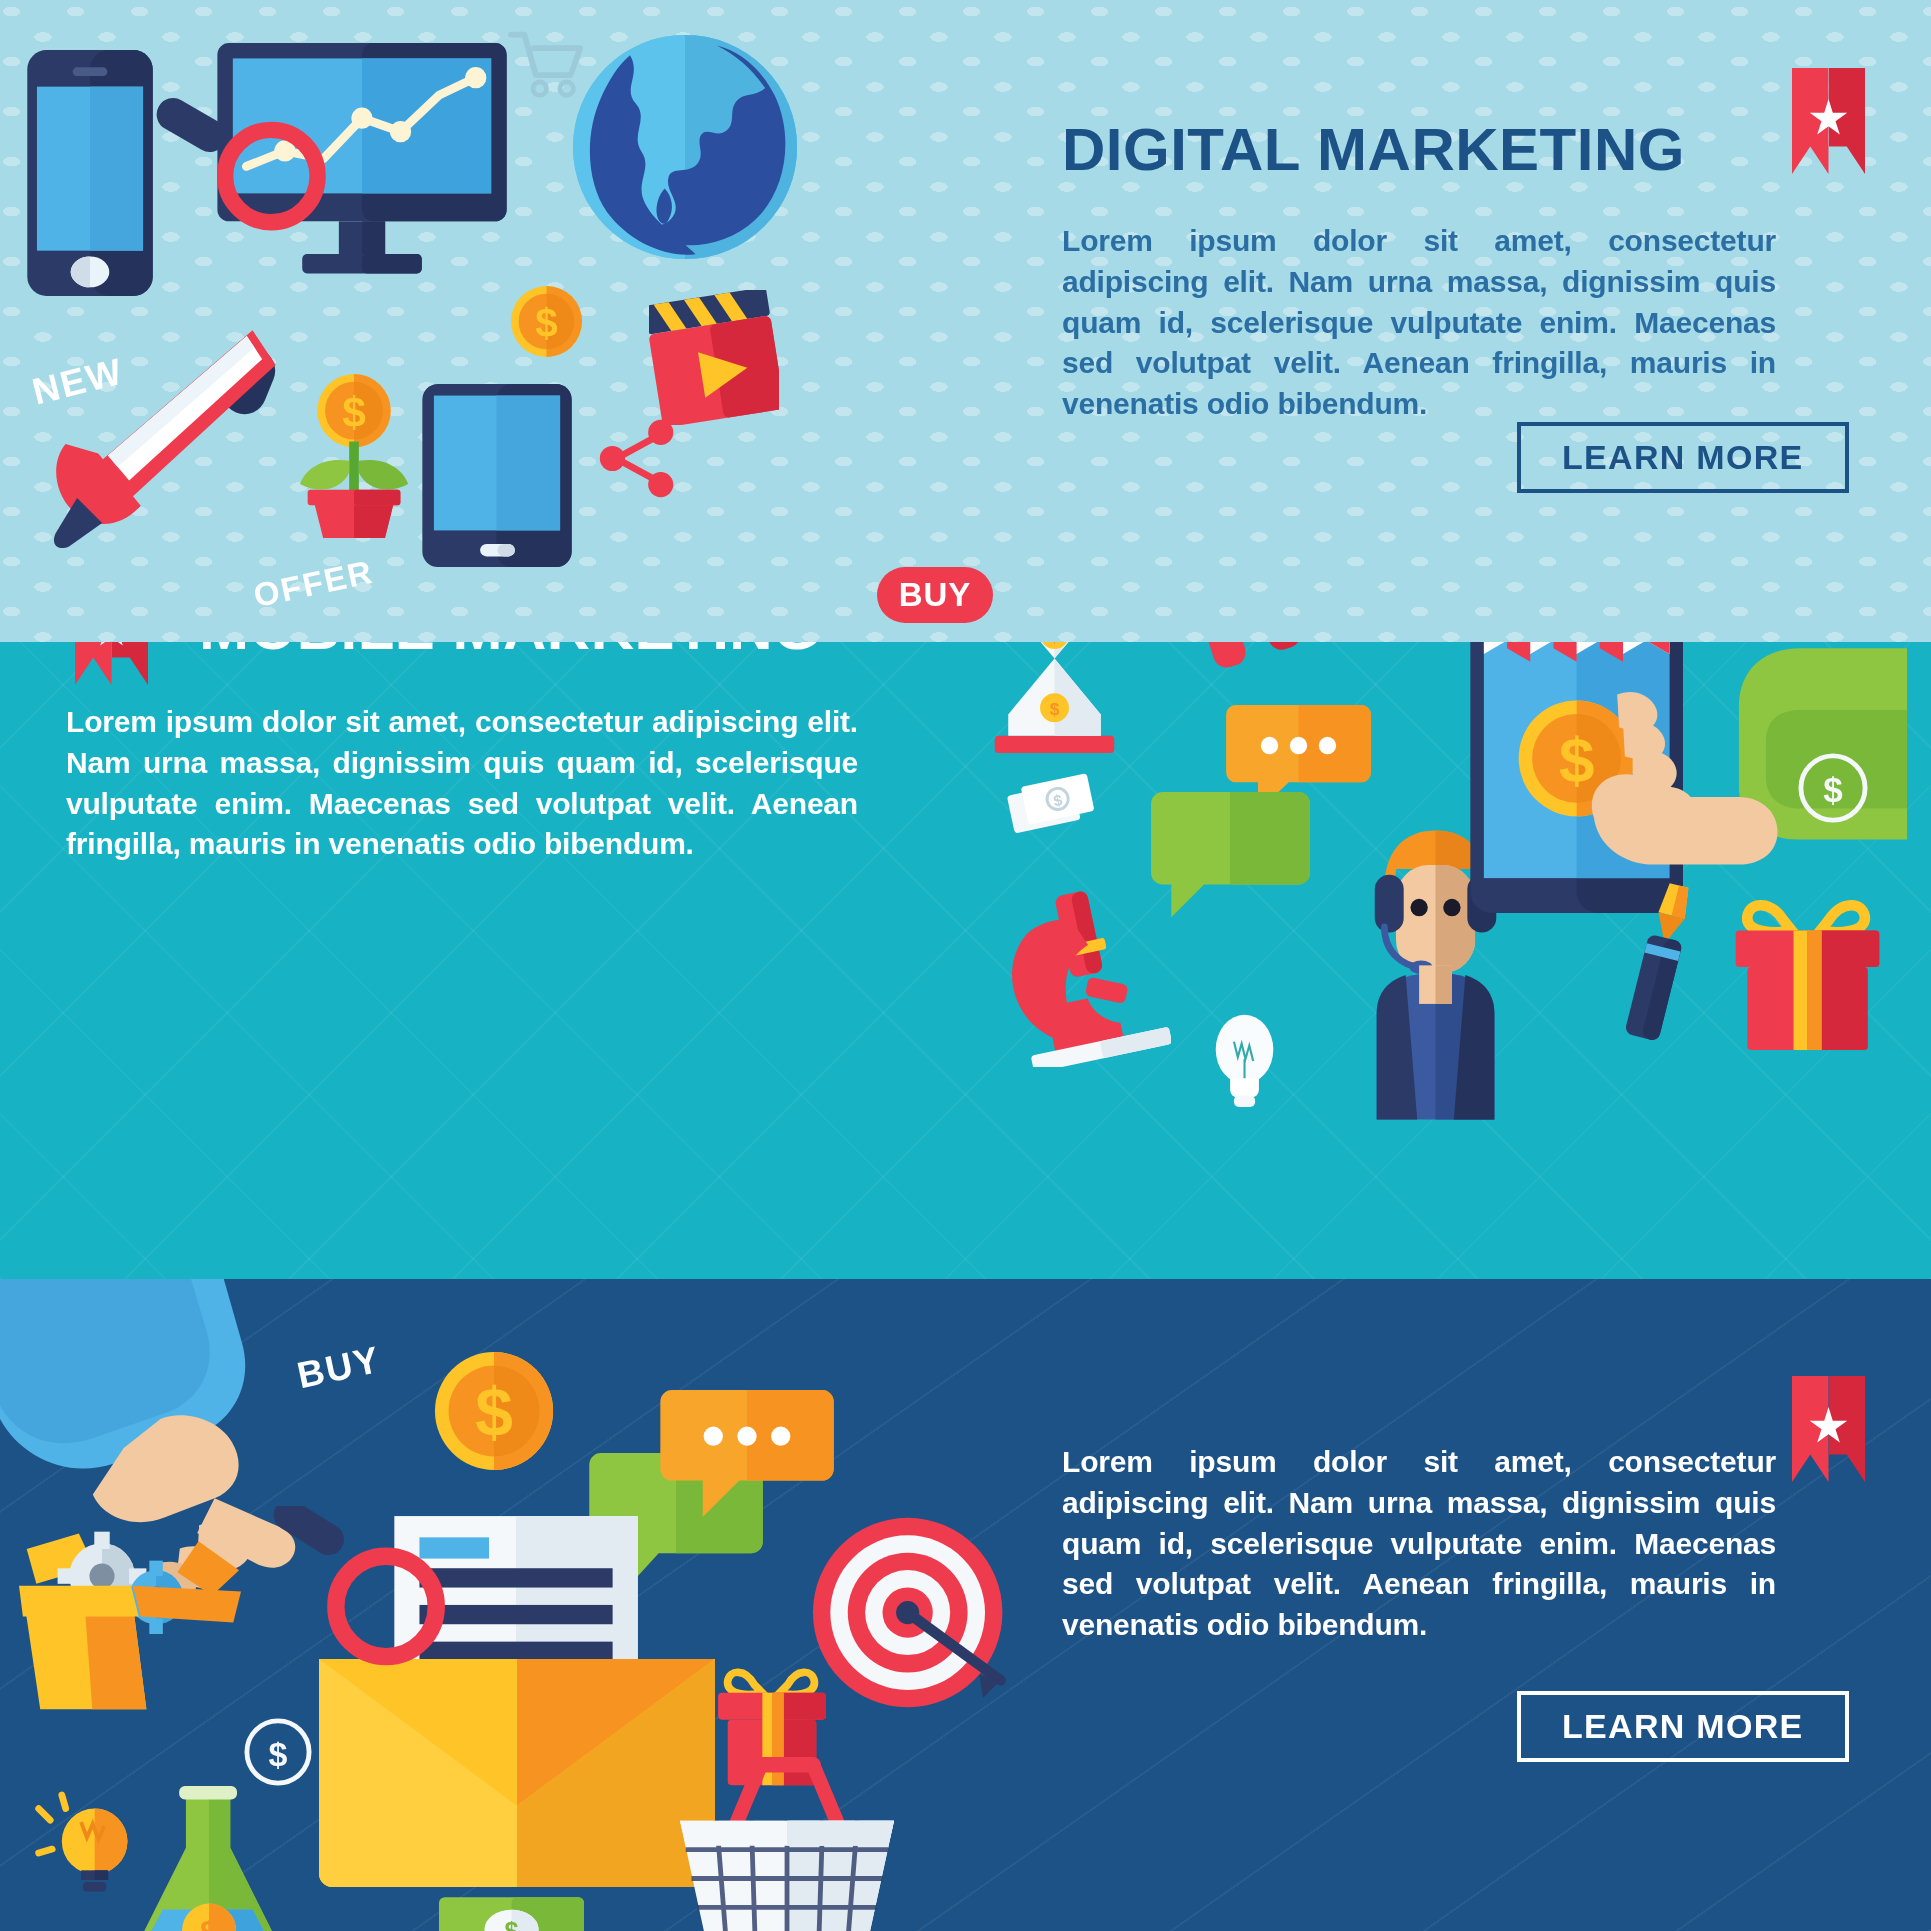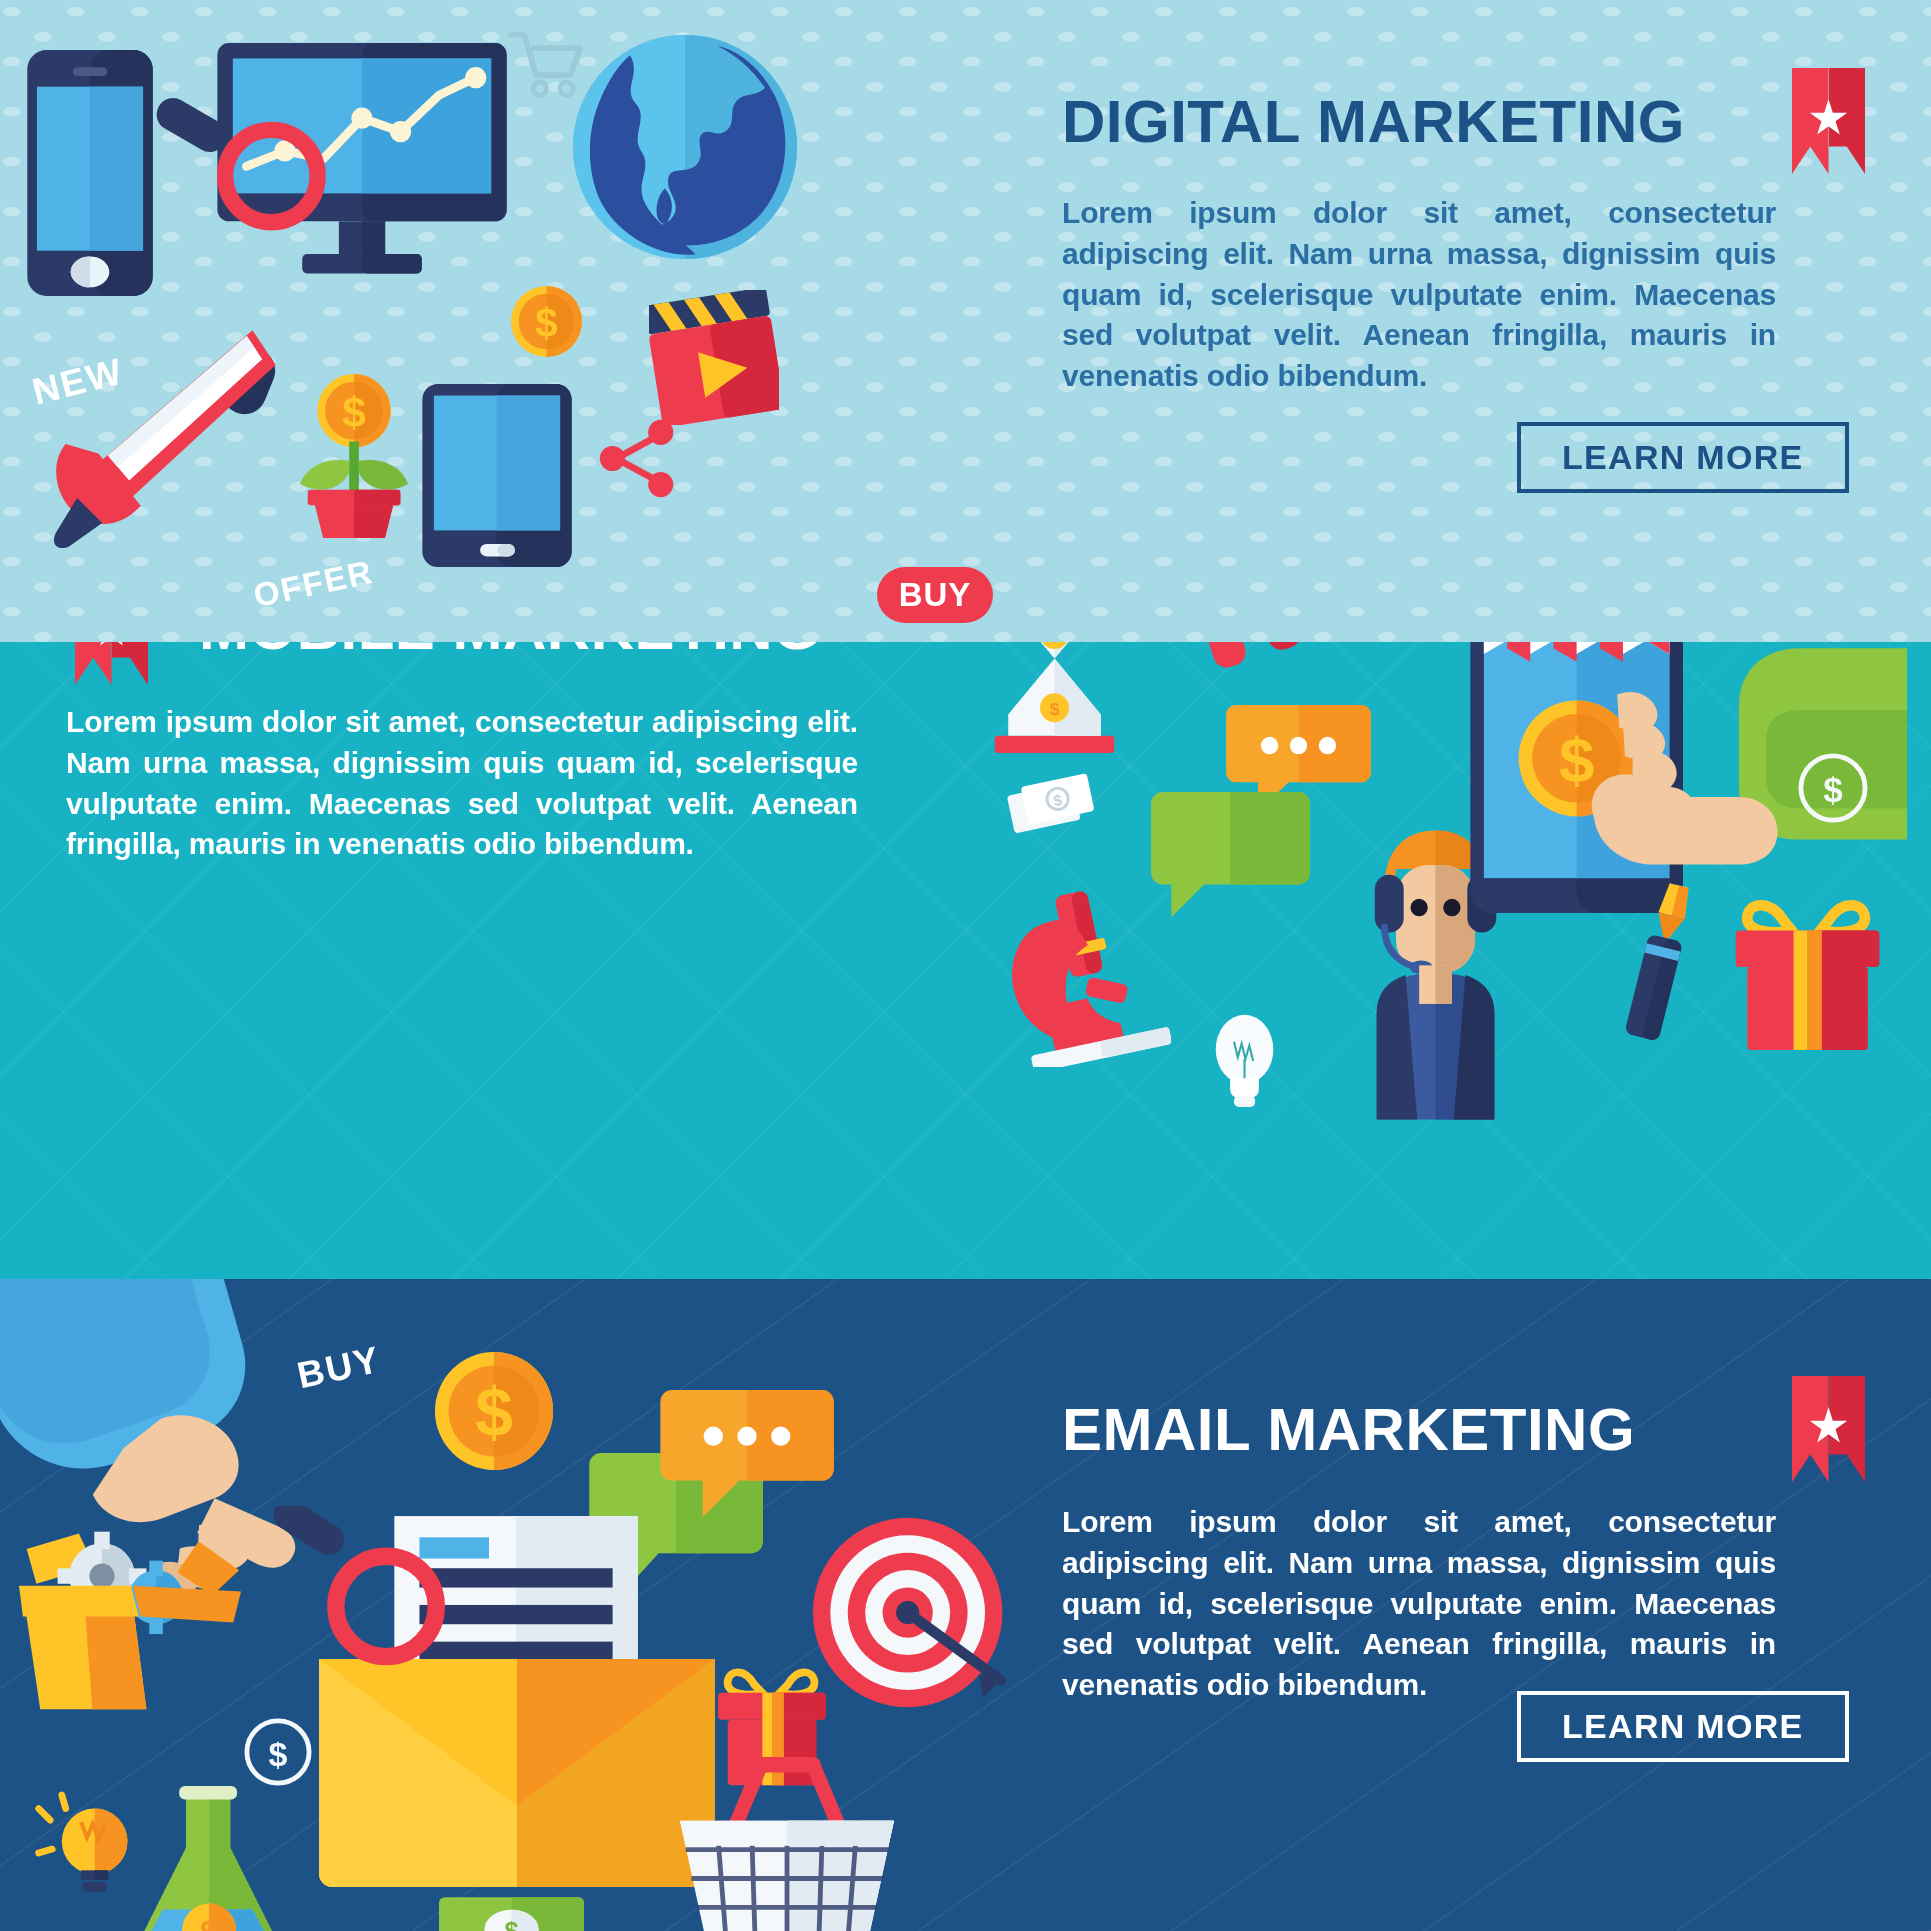--- a/index.html
+++ b/index.html
@@ -205,21 +205,21 @@
     </svg>
 
     <div class="pill-buy" style="left:877px;top:567px;width:116px;height:56px;font-size:33px;letter-spacing:1px;">BUY</div>
 
     <div class="ribbon" style="left:1792px;top:68px;">
       <div class="rb-l"></div>
         <div class="rb-r"></div>
       <div class="star"></div>
     </div>
 
-    <div class="txtblock" style="left:1062px;top:92px;width:714px;">
+    <div class="txtblock" style="left:1062px;top:120px;width:714px;">
       <div class="b-title dark">DIGITAL MARKETING</div>
       <div class="b-body dark" style="margin-top:41px;">Lorem ipsum dolor sit amet, consectetur adipiscing elit. Nam urna massa, dignissim quis quam id, scelerisque vulputate enim. Maecenas sed volutpat velit. Aenean fringilla, mauris in venenatis odio bibendum.</div>
     </div>
     <a class="btn-outline dark" style="position:absolute;left:1517px;top:422px;z-index:31;text-decoration:none;">LEARN MORE</a>
   </section>
 
   <section class="banner" id="banner-mobile">
     <div class="pat-cross"></div>
 
     <div class="ribbon" style="left:75px;top:-63px;">
@@ -382,21 +382,20 @@
   <section class="banner" id="banner-email">
     <div class="pat-diag"></div>
 
     <div class="ribbon" style="left:1792px;top:97px;">
       <div class="rb-l"></div>
         <div class="rb-r"></div>
       <div class="star"></div>
     </div>
 
     <div class="txtblock" style="left:1062px;top:121px;width:714px;">
-      <div class="b-title light">EMAIL MARKETING</div>
       <div class="b-body light" style="margin-top:42px;">Lorem ipsum dolor sit amet, consectetur adipiscing elit. Nam urna massa, dignissim quis quam id, scelerisque vulputate enim. Maecenas sed volutpat velit. Aenean fringilla, mauris in venenatis odio bibendum.</div>
     </div>
     <a class="btn-outline light" style="position:absolute;left:1517px;top:412px;z-index:31;text-decoration:none;">LEARN MORE</a>
 
     <svg class="ill" style="left:0px;top:-4.8px;" width="406" height="319" viewBox="0 0 420 330">
       <path d="M0 0 L230 0 L250 70 C262 110 244 150 206 166 L118 196 C70 212 22 190 0 150 Z" fill="#4fb3e8"></path>
       <path d="M0 0 L196 0 L214 60 C224 96 208 128 176 142 L96 170 C54 184 18 168 0 136 Z" fill="#45a6dd"></path>
       <path d="M166 150 C190 140 226 150 240 174 C254 198 246 222 222 232 L170 252 C140 264 106 252 96 228 L128 180 Z" fill="#f2c9a0"></path>
       <path d="M222 232 L290 262 C306 270 310 284 300 296 C290 306 276 306 262 298 L204 268 Z" fill="#f2c9a0"></path>
       <path d="M206 260 C226 252 250 258 258 274 C264 288 256 300 240 306 L204 296 Z" fill="#f2c9a0"></path>

